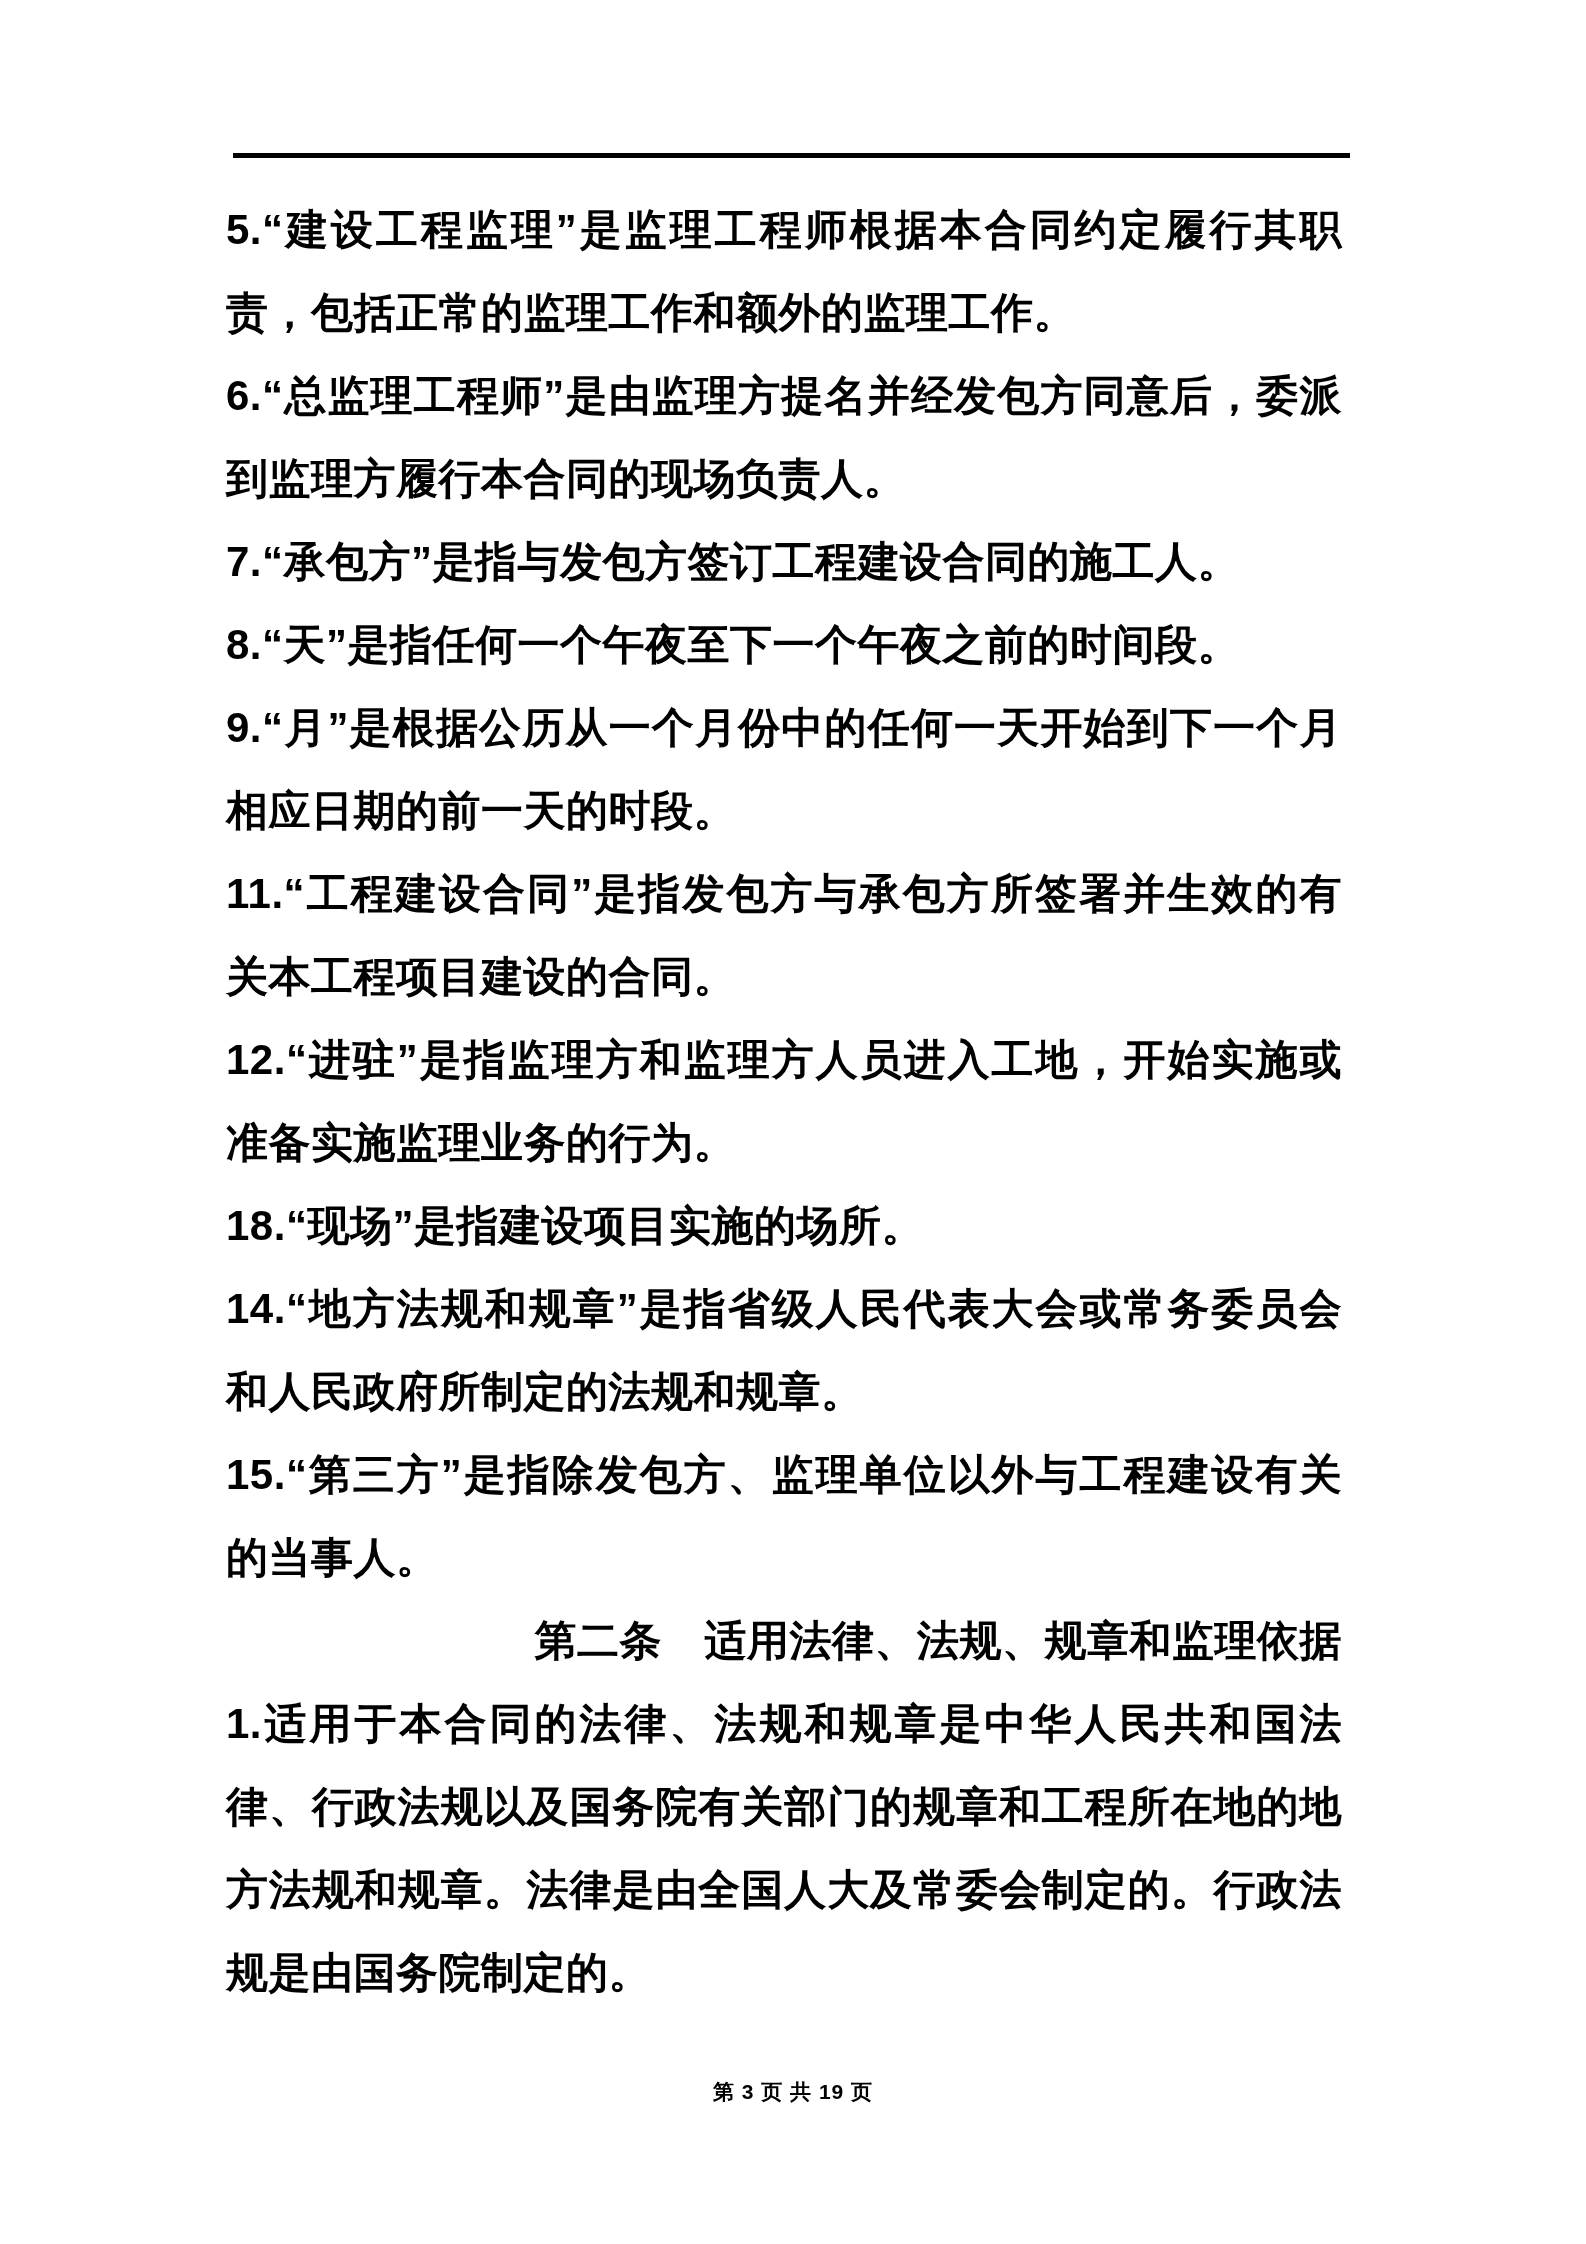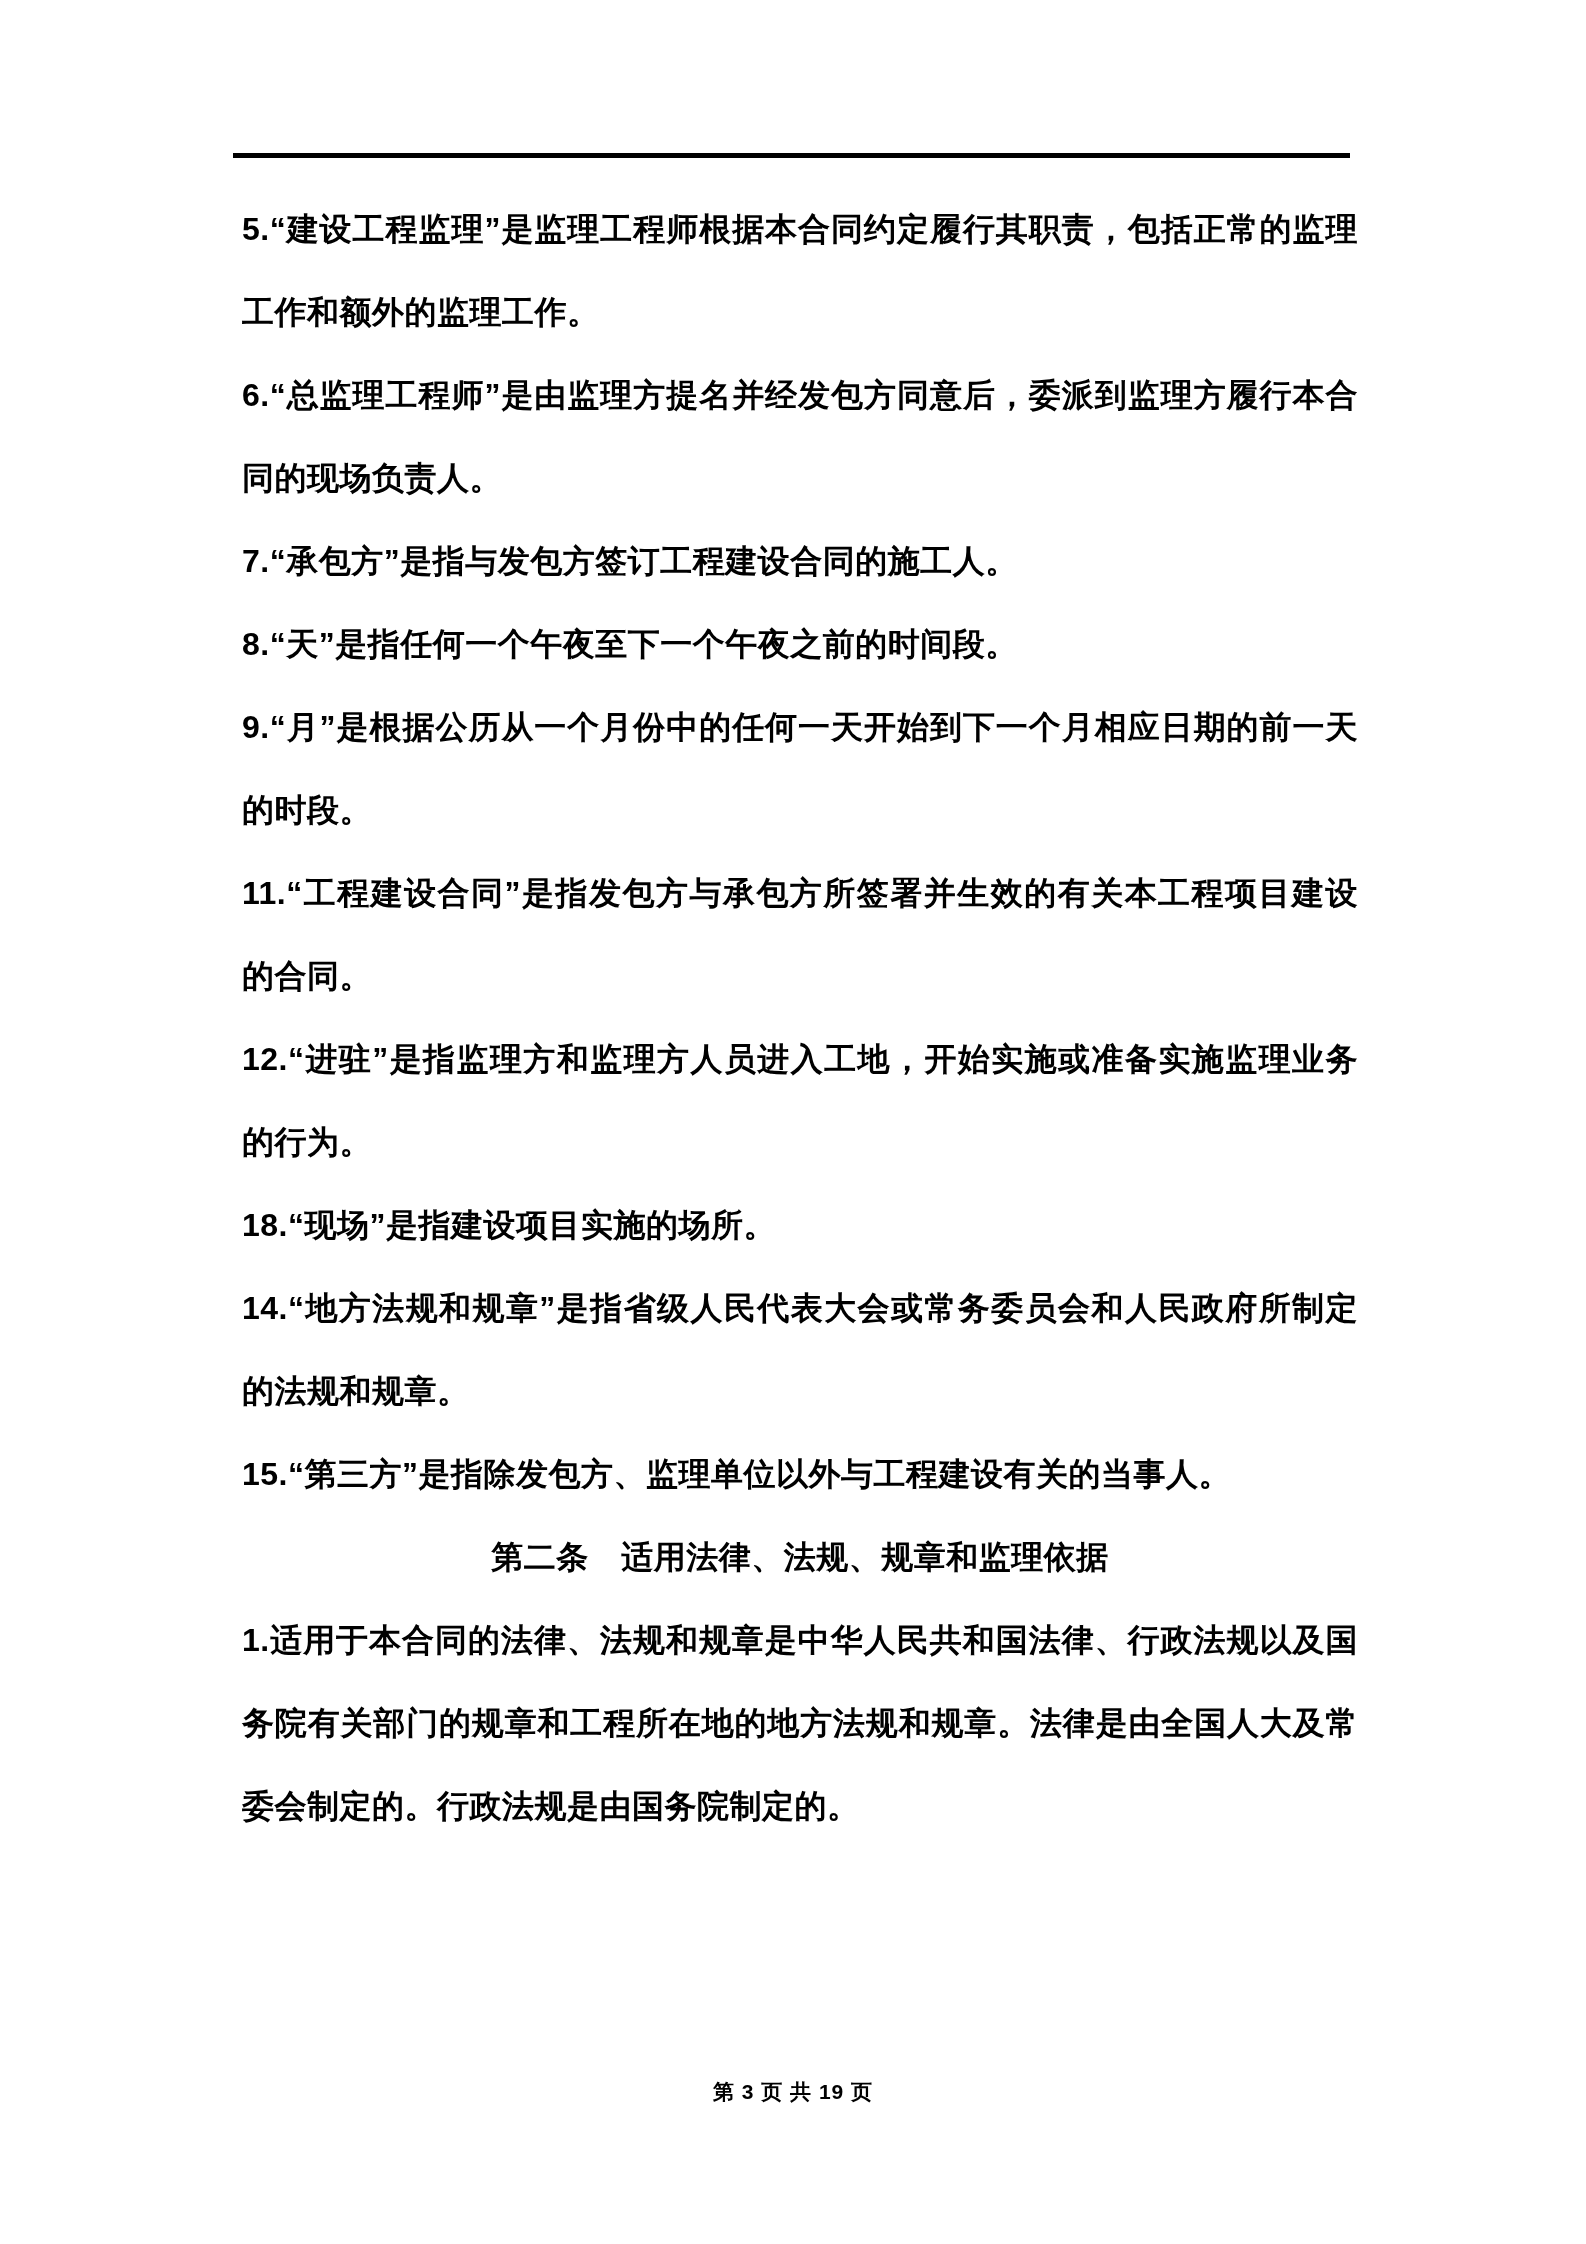--- a/index.html
+++ b/index.html
@@ -19,37 +19,37 @@
   .header-rule {
     position: absolute;
     left: 233px;
     top: 153px;
     width: 1117px;
     height: 5px;
     background: #000000;
   }
   .doc-body {
     position: absolute;
-    left: 242px;
+    left: 226px;
     top: 188px;
     width: 1116px;
-    font-size: 32px;
+    font-size: 42px;
     line-height: 83px;
     font-weight: 600;
     text-align: justify;
     text-justify: inter-ideograph;
     letter-spacing: 0.5px;
   }
   .doc-body p {
     margin: 0;
     padding: 0;
   }
   .doc-body p.heading {
     font-weight: 800;
-    text-align: center;
+    text-align: right;
   }
   .page-footer {
     position: absolute;
     left: 0;
     top: 2078px;
     width: 100%;
     text-align: center;
     font-size: 21px;
     font-weight: 700;
     letter-spacing: 1px;

